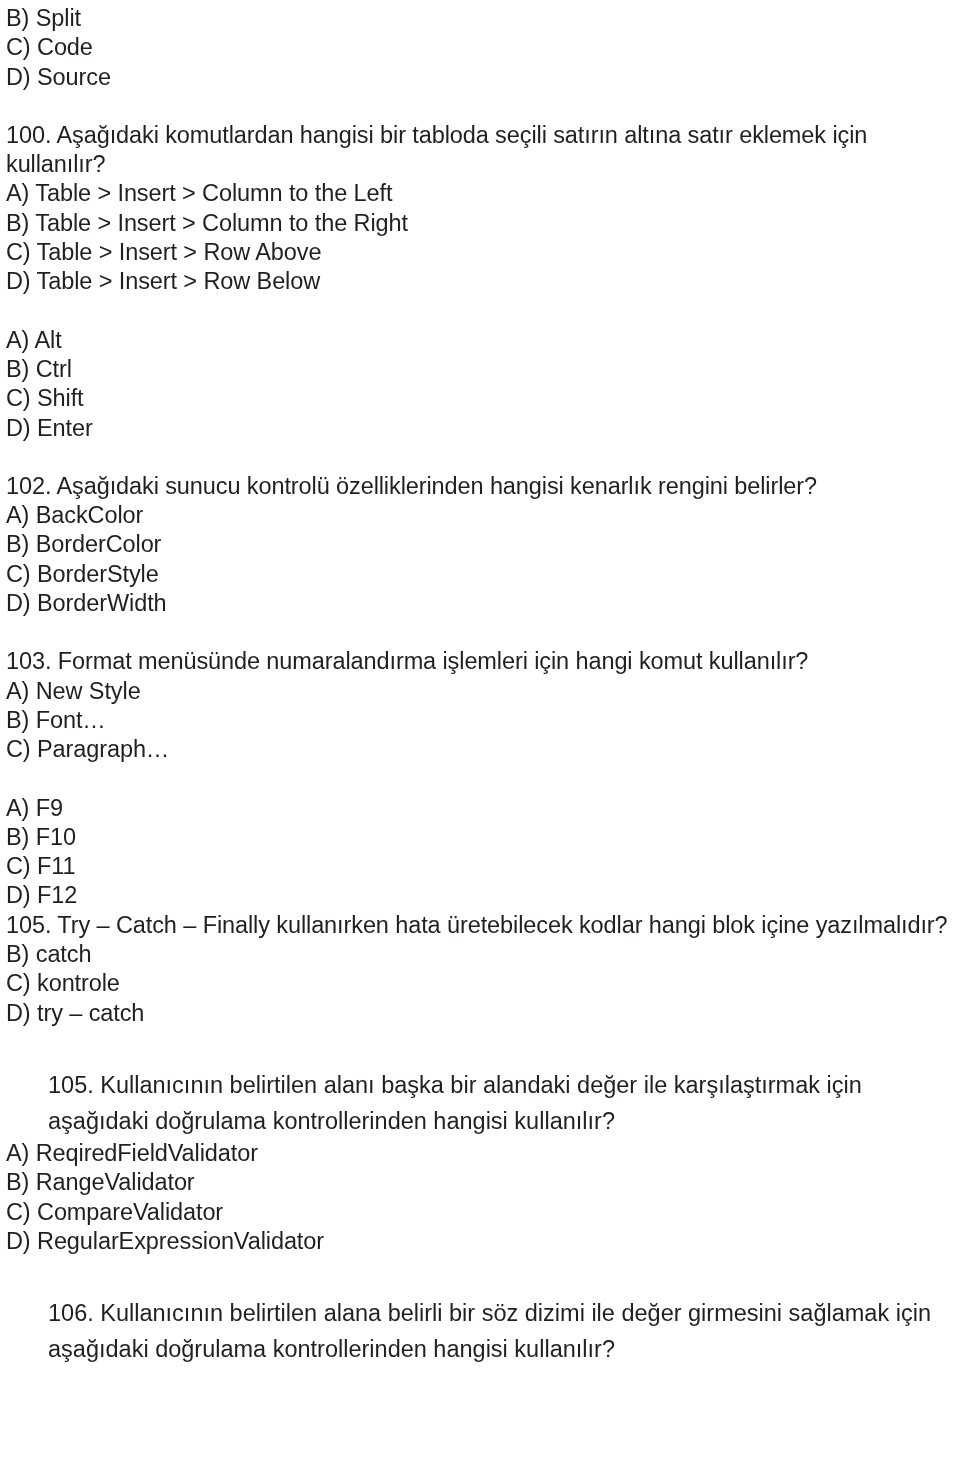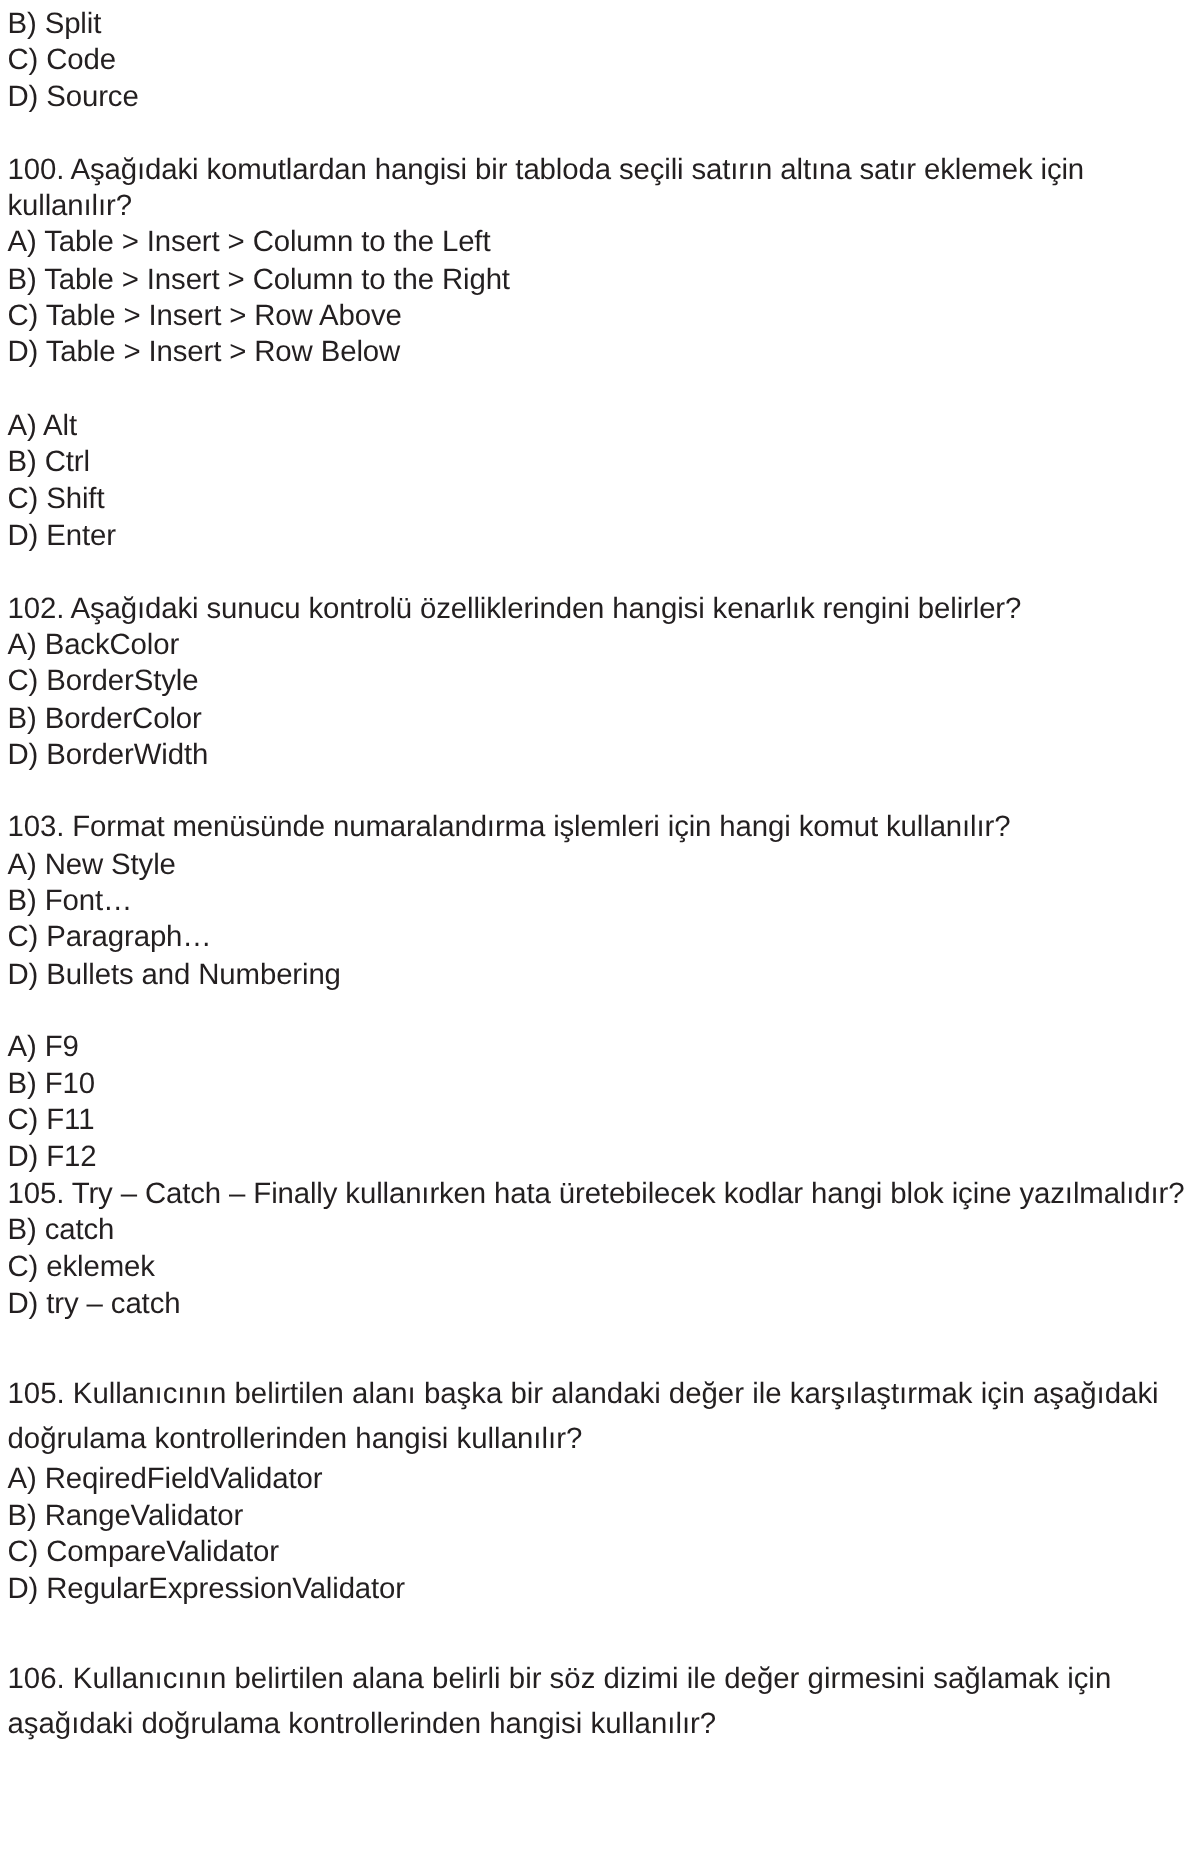--- a/index.html
+++ b/index.html
@@ -40,20 +40,21 @@
     padding: 0;
   }
   
   .gap-lg { height: 29px; }
   .gap-sm { height: 10px; }
   .question .line { }
   .wrap-line {
     font-size: 23.5px;
     line-height: 36px;
     white-space: pre-wrap;
+    margin-left: 42px;
   }
 </style>
 </head>
 <body>
 
 <div class="page">
   <div class="doc-body">
 
     <div class="q-block">
       <div class="line">B) Split</div>
@@ -78,48 +79,47 @@
       <div class="line">B) Ctrl</div>
       <div class="line">C) Shift</div>
       <div class="line">D) Enter</div>
     </div>
 
     <div class="gap-lg"></div>
 
     <div class="q-block question">
       <div class="line">102. Aşağıdaki sunucu kontrolü özelliklerinden hangisi kenarlık rengini belirler?</div>
       <div class="line">A) BackColor</div>
+      <div class="line">B) BorderColor</div>
       <div class="line">C) BorderStyle</div>
-      <div class="line">B) BorderColor</div>
       <div class="line">D) BorderWidth</div>
     </div>
 
     <div class="gap-lg"></div>
 
     <div class="q-block question">
       <div class="line">103. Format menüsünde numaralandırma işlemleri için hangi komut kullanılır?</div>
       <div class="line">A) New Style</div>
       <div class="line">B) Font…</div>
       <div class="line">C) Paragraph…</div>
-      <div class="line">D) Bullets and Numbering</div>
     </div>
 
     <div class="gap-lg"></div>
 
     <div class="q-block question">
       <div class="line">A) F9</div>
       <div class="line">B) F10</div>
       <div class="line">C) F11</div>
       <div class="line">D) F12</div>
     </div>
 
     <div class="q-block question">
       <div class="line">105. Try – Catch – Finally kullanırken hata üretebilecek kodlar hangi blok içine yazılmalıdır?</div>
       <div class="line">B) catch</div>
-      <div class="line">C) eklemek</div>
+      <div class="line">C) kontrole</div>
       <div class="line">D) try – catch</div>
     </div>
 
     <div class="gap-lg"></div>
     <div class="gap-sm"></div>
 
     <div class="q-block question">
       <div class="wrap-line">105. Kullanıcının belirtilen alanı başka bir alandaki değer ile karşılaştırmak için aşağıdaki doğrulama kontrollerinden hangisi kullanılır?</div>
       <div class="line">A) ReqiredFieldValidator</div>
       <div class="line">B) RangeValidator</div>

